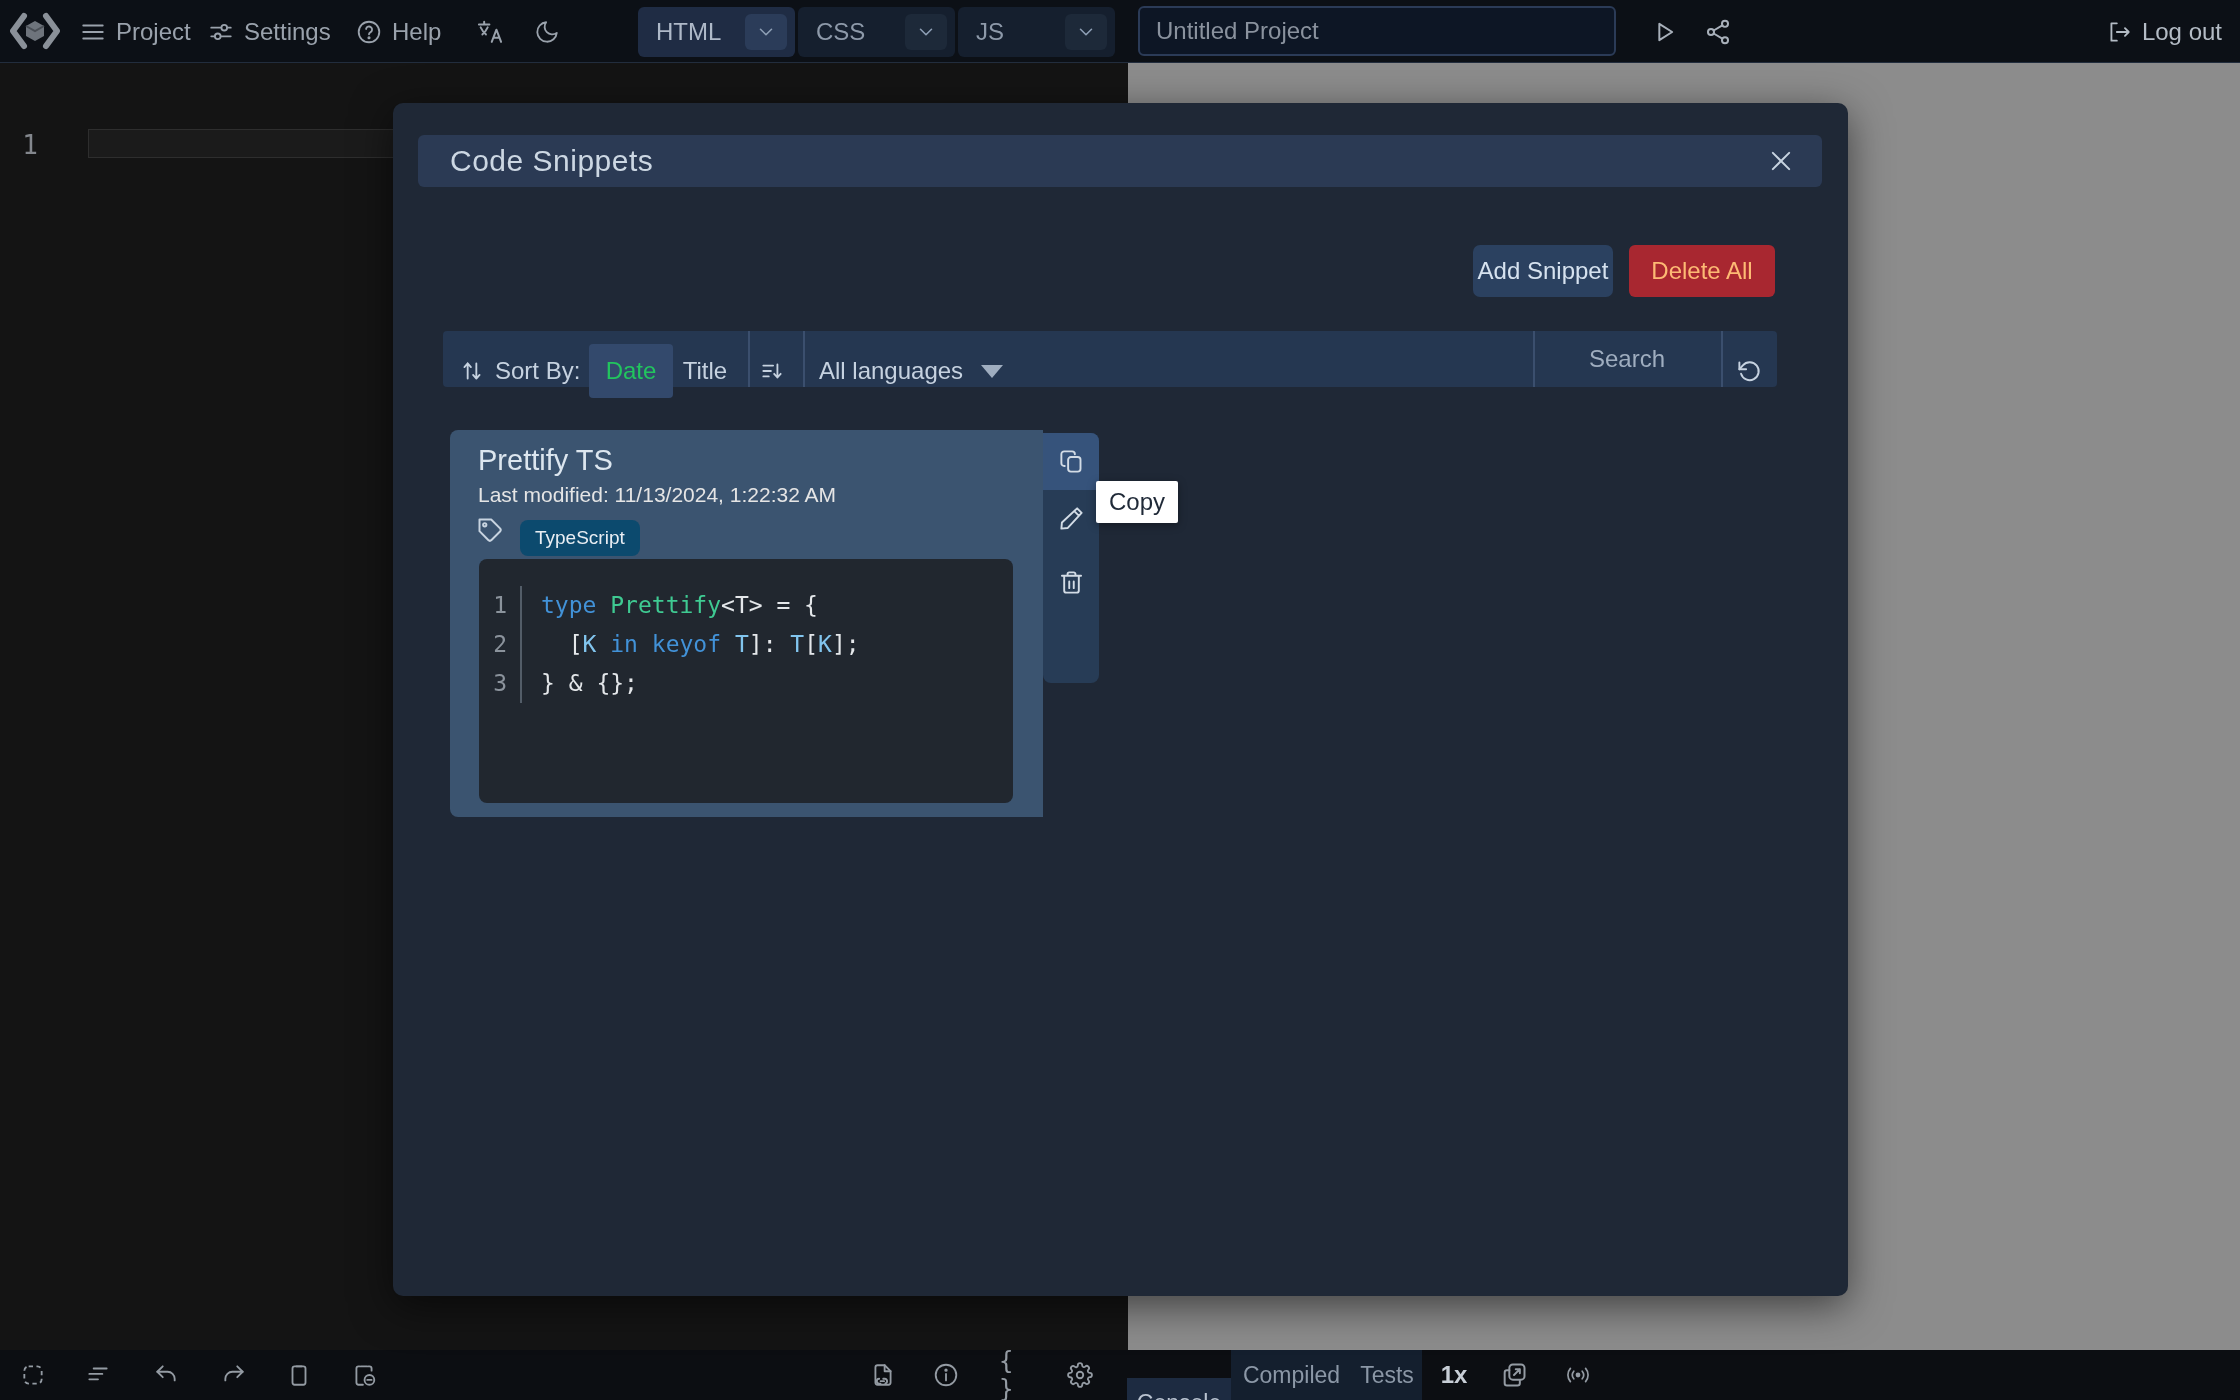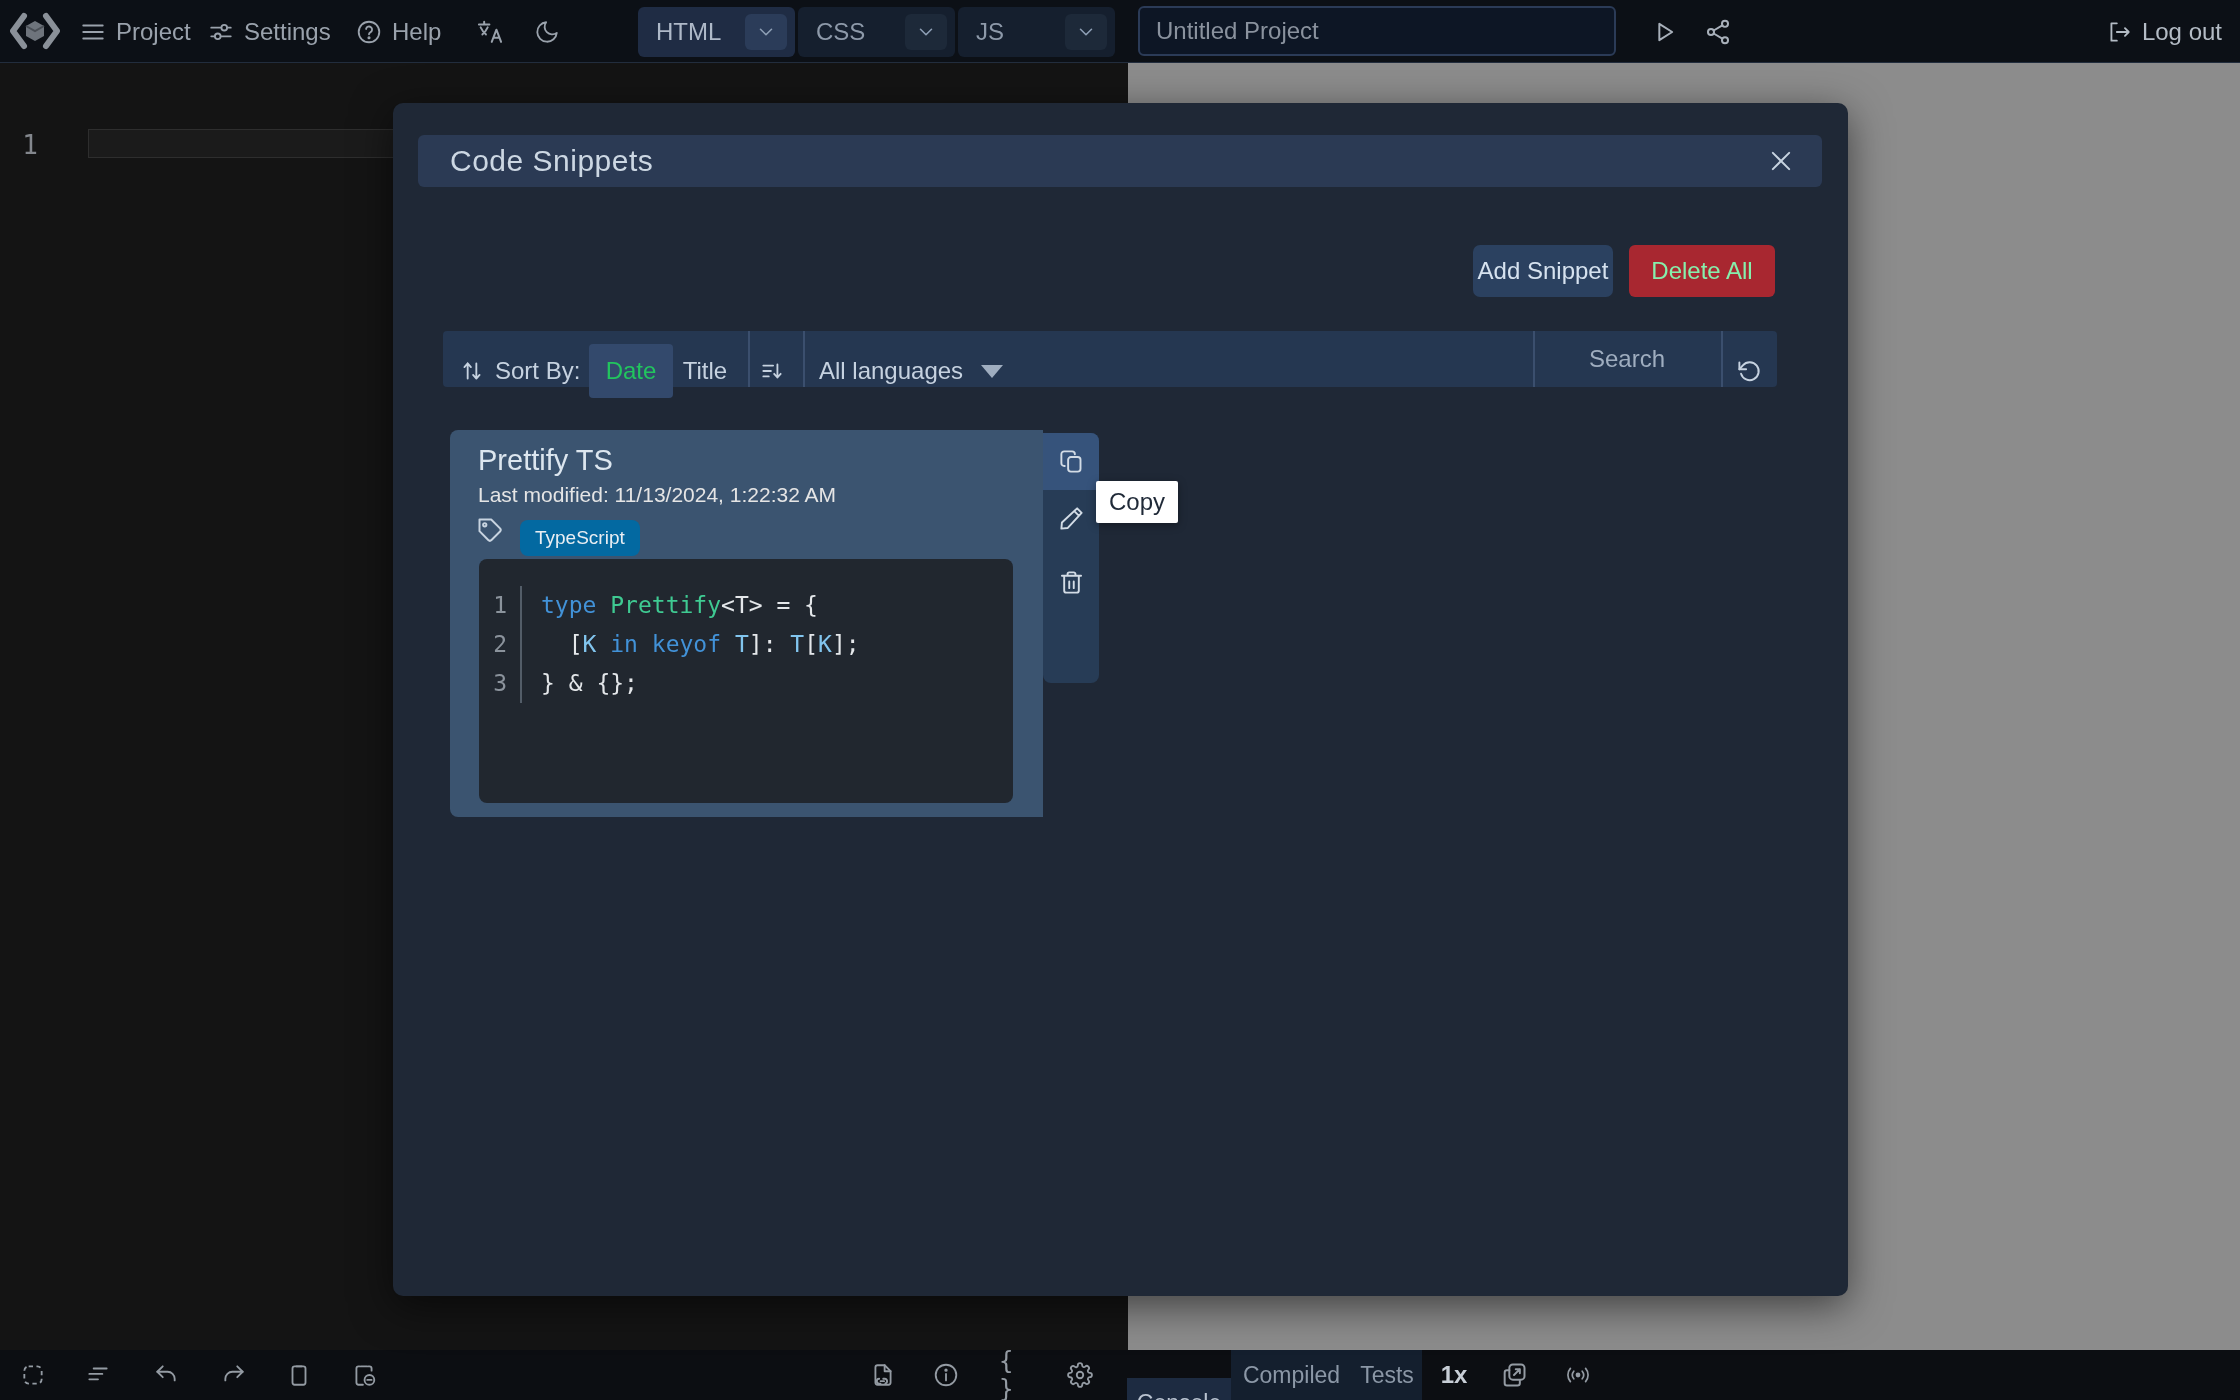--- a/index.html
+++ b/index.html
@@ -56,40 +56,40 @@
   #modal { left:393px; top:103px; width:1455px; height:1193px; background:#1f2836;
            border-radius:10px; box-shadow:0 10px 40px rgba(0,0,0,.55); }
   #modal-header { left:25px; top:32px; width:1404px; height:52px; background:#2b3a54;
                   border-radius:6px; display:flex; align-items:center; }
   #modal-title { margin-left:32px; font-size:30px; font-weight:300; color:#ccd7e3; letter-spacing:.5px; }
   #modal-close { position:absolute; right:22px; top:7px; width:38px; height:38px; display:flex;
                  align-items:center; justify-content:center; color:#c7d3e0; cursor:pointer; }
   .btn { position:absolute; height:52px; border:none; border-radius:6px; font-size:24px;
          font-family:inherit; cursor:pointer; }
   #btn-add { left:1080px; top:142px; width:140px; background:#2b4160; color:#d6e2ef;border-radius:7px; }
-  #btn-delete { left:1236px; top:142px; width:146px; background:#a82730; color:#86efac; }
+  #btn-delete { left:1236px; top:142px; width:146px; background:#a82730; color:#fdba74; }
 
   #sortbar { left:50px; top:228px; width:1334px; height:56px; background:#253751; border-radius:4px;
              color:#c6d2e0; font-size:24px; }
   .sb { position:absolute; top:13px; height:54px; display:flex; align-items:center; }
   .sb-divider { position:absolute; top:0; width:2px; height:56px; background:#3b4f6e; }
   .sortbtn { justify-content:center; border-radius:4px; cursor:pointer; }
   .sortbtn.active { background:#33496c; color:#22c55e; }
   #search-input { position:absolute; left:1092px; top:0; width:184px; height:56px; background:transparent;
                   border:none; outline:none; color:#c6d2e0; font-size:24px; padding:0 14px;
                   font-family:inherit;margin-left:40px; }
   #search-input::placeholder { color:#9fadbf; }
 
   
   #card { left:57px; top:327px; width:593px; height:387px; background:#3b5470;
           border-radius:8px 0 0 8px; }
   #card-title { left:28px; top:14px; font-size:29px; font-weight:300; color:#dce6ef; }
   #card-modified { left:28px; top:53px; font-size:21px; color:#e5e5e5; }
   #card-tag { left:26px; top:86px; color:#c8d4e0; }
-  #card-badge { left:70px; top:90px; height:36px; background:#0369a1; border-radius:8px;
+  #card-badge { left:70px; top:90px; height:36px; background:#0c4a6e; border-radius:8px;
                 display:flex; align-items:center; padding:0 15px; font-size:19px; color:#e9eef3; }
   #codeblock { left:29px; top:129px; width:534px; height:244px; background:#21272f;
                border-radius:8px; padding-top:27px; font-family:"DejaVu Sans Mono",monospace;
                font-size:23px; overflow:hidden; }
   .code-line { display:flex; height:39px; line-height:39px; }
   .code-line .ln { width:43px; text-align:right; padding-right:13px; color:#8b939c;
                    border-right:2px solid #535d68; flex:none; }
   .code-line .code-text { padding-left:19px; white-space:pre; color:#e4e7ea; }
   .tk-kw { color:#4292d8; } .tk-ty { color:#3fca92; } .tk-id { color:#82c5ee; } .tk-pl { color:#e4e7ea; }
 

